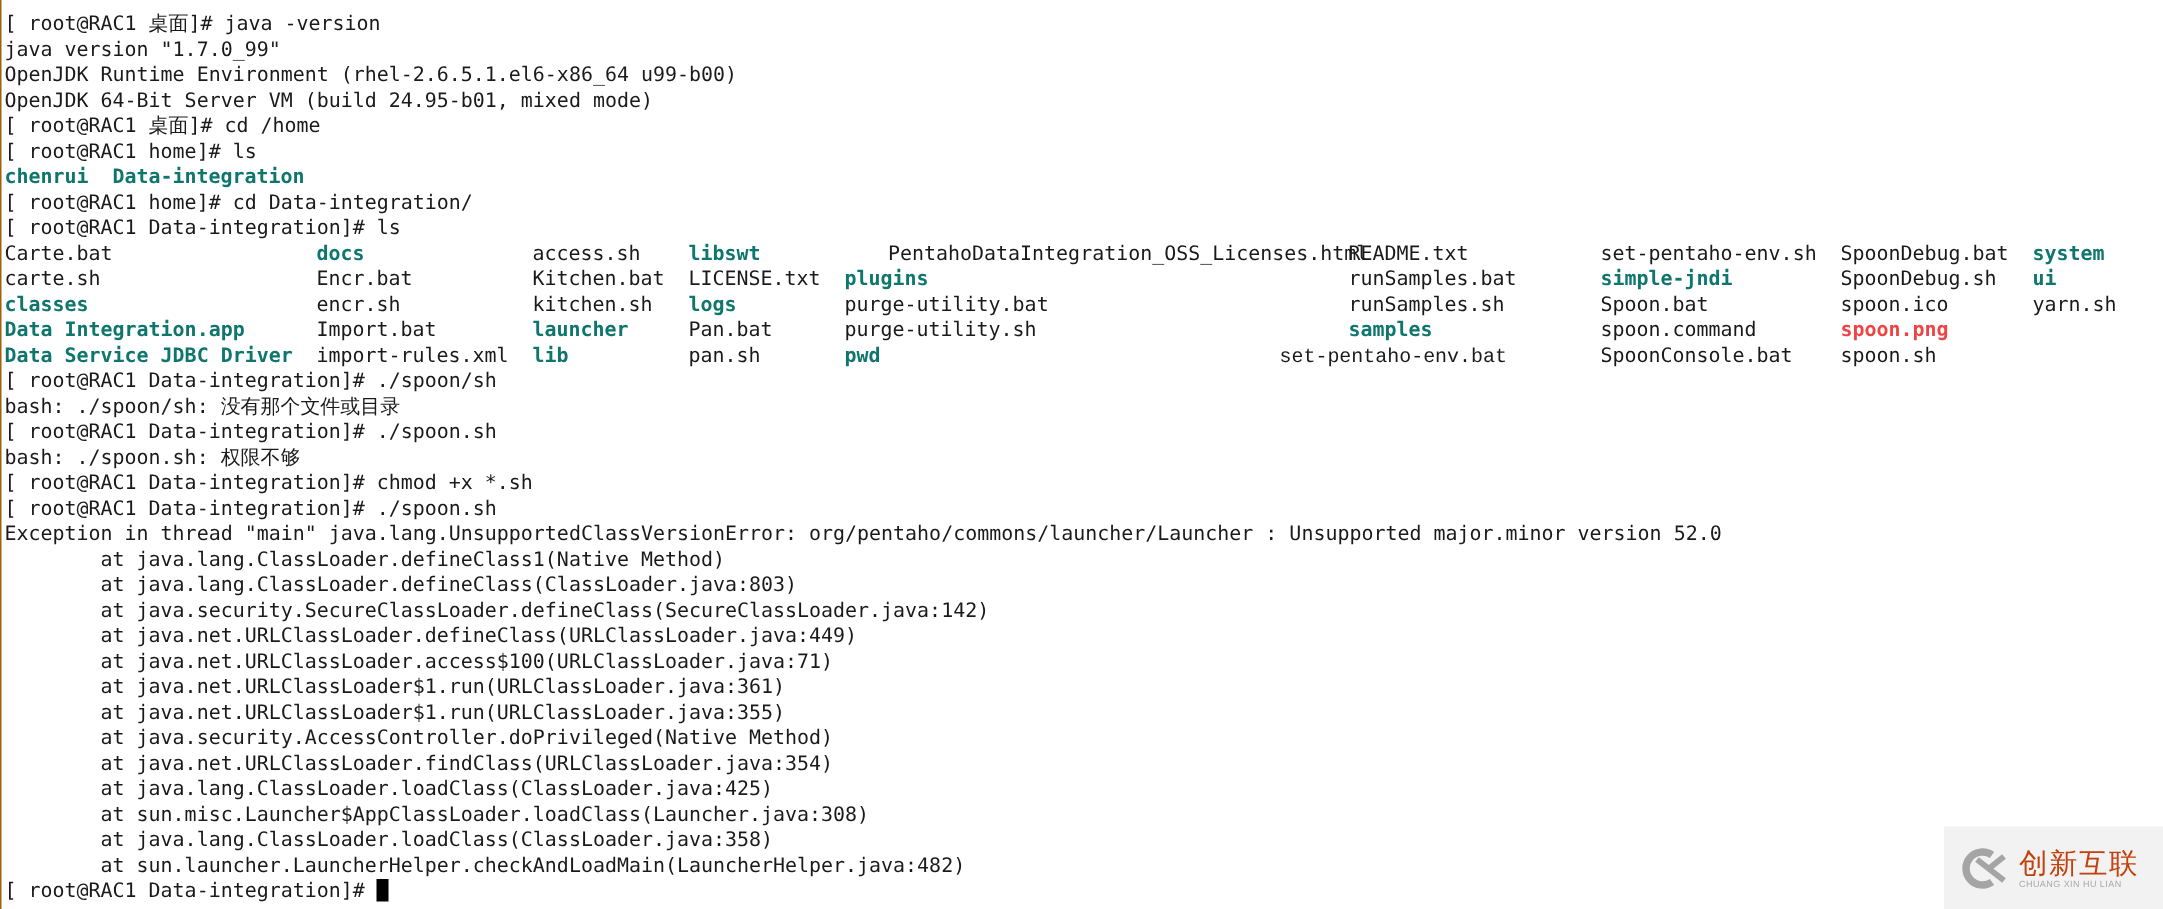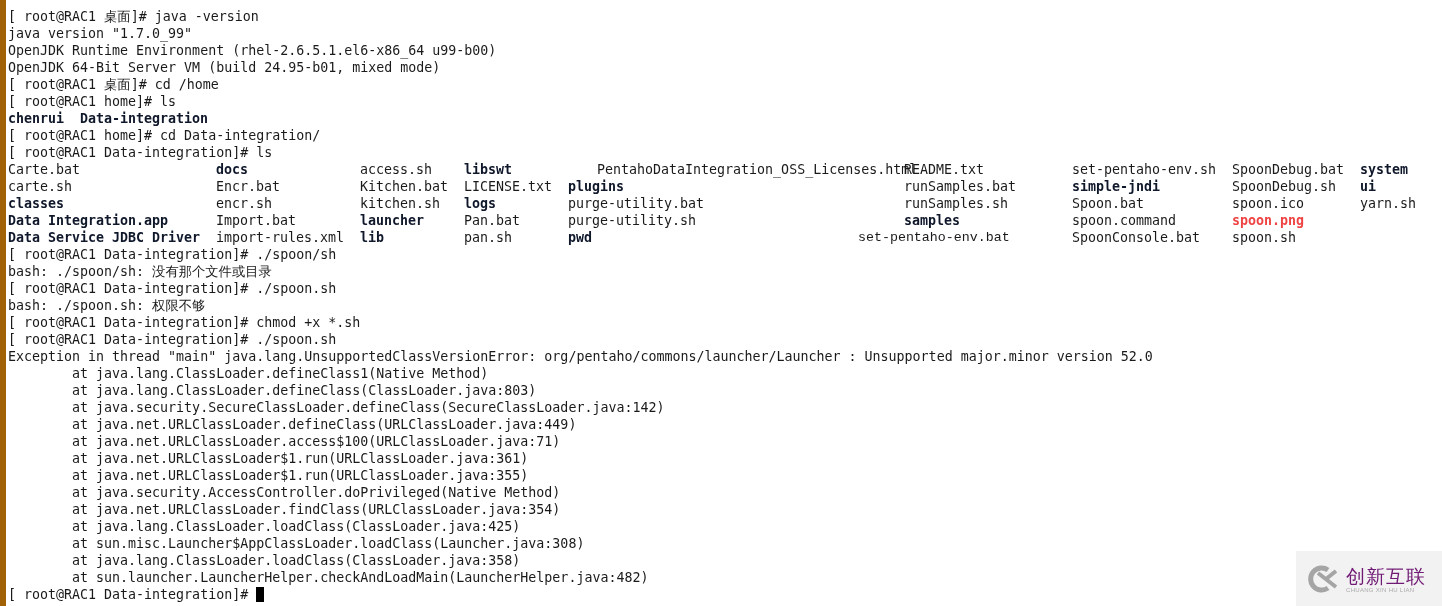--- a/index.html
+++ b/index.html
@@ -1,34 +1,34 @@
 <!DOCTYPE html>
 <html><head>
 <meta charset="utf-8">
 <style>
   html, body { margin:0; padding:0; background:#ffffff; }
   body { width:1442px; height:606px; overflow:hidden; position:relative; }
   .term {
     position:absolute; left:0; top:0; width:1442px; height:606px;
     font-family:"DejaVu Sans Mono", "Liberation Mono", monospace;
-    font-size:13.3px; color:#1a1a1a; border-left:6px solid #a16207;
+    font-size:13.3px; color:#1a1a1a; border-left:1px solid #a16207;
     box-sizing:border-box;
   }
   .line { position:absolute; left:2px; height:17px; line-height:17px; white-space:pre; }
   .cell { position:absolute; height:17px; line-height:17px; white-space:pre; }
-  .dir { color:#0f172a; font-weight:bold; }
+  .dir { color:#0f766e; font-weight:bold; }
   .img { color:#ef4444; font-weight:bold; }
   .cursor { display:inline-block; width:8px; height:15px; background:#000; vertical-align:-3px; }
   .wm {
     position:absolute; left:1296px; top:551px; width:146px; height:55px;
     background:#f2f2f2; display:flex; align-items:center;
   }
   .wm-logo { width:34px; height:28px; margin-left:10px; position:relative; }
   .wm-text { margin-left:6px; display:flex; flex-direction:column; }
-  .wm-cn { font-family:"DejaVu Sans", sans-serif; font-size:19px; color:#701a75; letter-spacing:1px; line-height:22px; }
+  .wm-cn { font-family:"DejaVu Sans", sans-serif; font-size:19px; color:#c2410c; letter-spacing:1px; line-height:22px; }
   .wm-en { font-family:"Liberation Sans", sans-serif; font-size:6px; color:#aaa; letter-spacing:0.3px; }
 </style>
 </head>
 <body>
 
 <div class="term" id="term">
 
   <div class="line" style="top:8px">[ root@RAC1 桌面]# java -version</div>
   <div class="line" style="top:25px">java version "1.7.0_99"</div>
   <div class="line" style="top:42px">OpenJDK Runtime Environment (rhel-2.6.5.1.el6-x86_64 u99-b00)</div>

